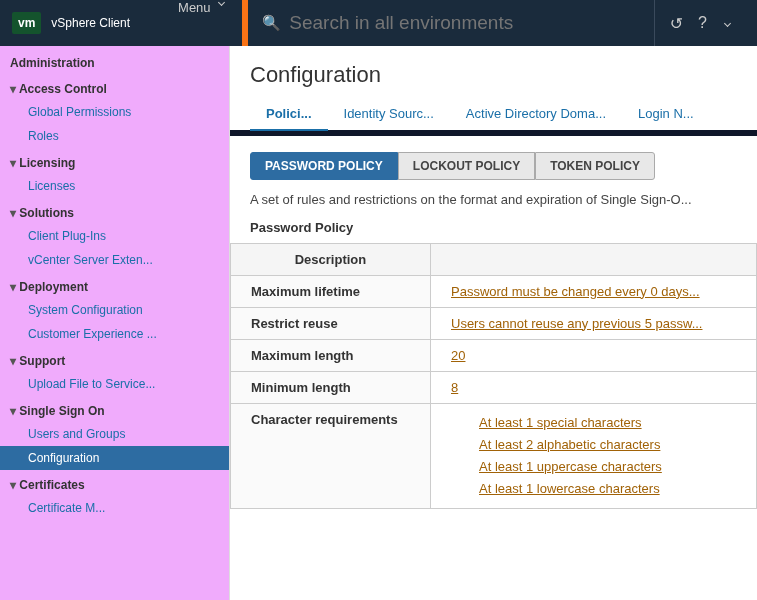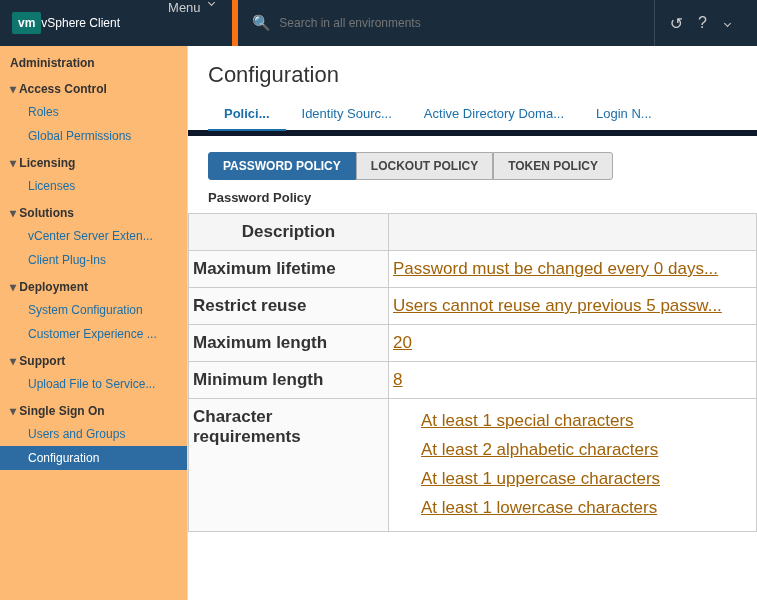--- a/index.html
+++ b/index.html
@@ -9,26 +9,27 @@
     .top-nav {
       background: #1a2b3c;
       height: 46px;
       display: flex;
       align-items: center;
       padding: 0 12px;
       gap: 0;
       color: #fff;
     }
     .vm-logo {
-      background: #0f766e;
+      background: #14532d;
       color: #fff;
       font-weight: bold;
       font-size: 12px;
       padding: 4px 6px;
       border-radius: 2px;
+      margin-right: 10px;
     }
     .app-title {
       color: #fff;
       font-size: 12px;
       font-weight: 300;
       margin-right: 30px;
     }
     .nav-menu-btn {
       color: #ccc;
       font-size: 13px;
@@ -47,21 +48,21 @@
       padding: 0 15px;
       gap: 8px;
       border-right: 1px solid #3a4a5c;
       height: 46px;
     }
     .search-bar input {
       background: transparent;
       border: none;
       outline: none;
       color: #a3a3a3;
-      font-size: 12px;
+      font-size: 19px;
       width: 100%;
     }
     .nav-right {
       display: flex;
       align-items: center;
       padding: 0 15px;
       gap: 15px;
       color: #ccc;
       height: 46px;
     }
@@ -71,22 +72,22 @@
     }
 
     
     .layout {
       display: flex;
       height: 554px;
     }
 
     
     .sidebar {
-      width: 188px;
-      background: #fdba74;
+      width: 230px;
+      background: #f0abfc;
       border-right: 1px solid #ddd;
       overflow-y: auto;
       flex-shrink: 0;
       position: relative;
     }
     .sidebar-section-header {
       font-weight: bold;
       font-size: 12px;
       color: #333;
       padding: 8px 10px 4px 10px;
@@ -185,22 +186,22 @@
     }
 
     
     .policy-table {
       width: calc(100% - 0px);
       border-collapse: collapse;
       margin: 0;
     }
     .policy-table th, .policy-table td {
       border: 1px solid #ccc;
-      padding: 8px 4px;
-      font-size: 17px;
+      padding: 8px 20px;
+      font-size: 13px;
       vertical-align: top;
     }
     .policy-table th {
       background: #f5f5f5;
       font-weight: bold;
       color: #333;
     }
     .policy-table td:first-child {
       font-weight: bold;
       color: #333;
@@ -255,59 +256,62 @@
     <span class="chevron-down"></span>
   </div>
 </nav>
 
 <div class="layout">
 
   <aside class="sidebar">
     <div style="font-weight:bold;font-size:12px;color:#333;padding:10px 10px 4px 10px;">Administration</div>
 
     <div class="sidebar-section-header with-arrow">Access Control</div>
+    <div class="sidebar-item">Global Permissions</div>
     <div class="sidebar-item">Roles</div>
-    <div class="sidebar-item">Global Permissions</div>
 
     <div class="sidebar-section-header with-arrow">Licensing</div>
     <div class="sidebar-item">Licenses</div>
 
     <div class="sidebar-section-header with-arrow">Solutions</div>
+    <div class="sidebar-item">Client Plug-Ins</div>
     <div class="sidebar-item">vCenter Server Exten...</div>
-    <div class="sidebar-item">Client Plug-Ins</div>
 
     <div class="sidebar-section-header with-arrow">Deployment</div>
     <div class="sidebar-item">System Configuration</div>
     <div class="sidebar-item">Customer Experience ...</div>
 
     <div class="sidebar-section-header with-arrow">Support</div>
     <div class="sidebar-item">Upload File to Service...</div>
 
     <div class="sidebar-section-header with-arrow">Single Sign On</div>
     <div class="sidebar-item">Users and Groups</div>
     <div class="sidebar-item active">Configuration</div>
 
+    <div class="sidebar-section-header with-arrow">Certificates</div>
+    <div class="sidebar-item">Certificate M...</div>
   </aside>
 
   <main class="main-content">
     <h1 class="page-title">Configuration</h1>
 
     <div class="tabs">
       <div class="tab active">Polici...</div>
       <div class="tab">Identity Sourc...</div>
       <div class="tab">Active Directory Doma...</div>
       <div class="tab">Login N...</div>
     </div>
 
     <div class="policy-buttons">
       <button class="policy-btn active">PASSWORD POLICY</button>
       <button class="policy-btn">LOCKOUT POLICY</button>
       <button class="policy-btn">TOKEN POLICY</button>
     </div>
 
+    <p class="description-text">A set of rules and restrictions on the format and expiration of Single Sign-O...</p>
 
     <div class="policy-section-title">Password Policy</div>
 
     <table class="policy-table">
       <thead>
         <tr>
           <th>Description</th>
           <th></th>
         </tr>
       </thead>

